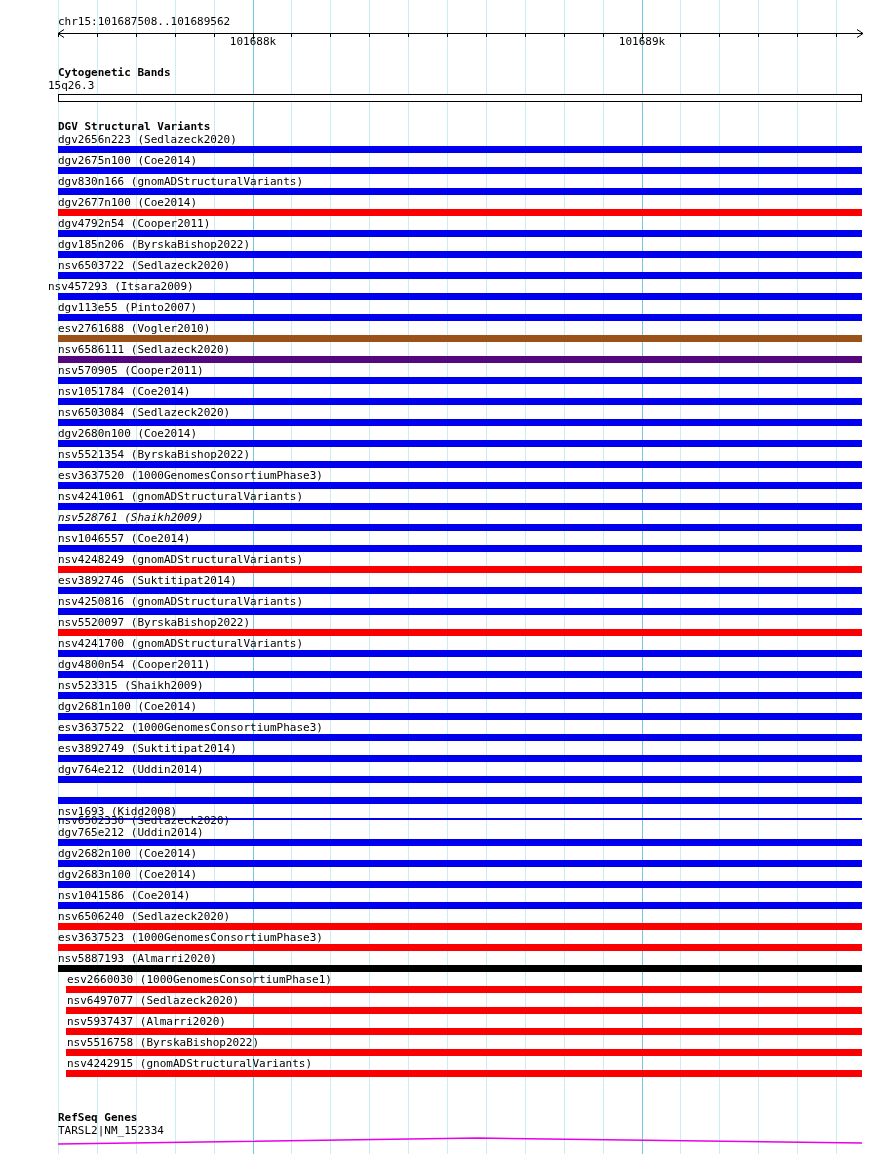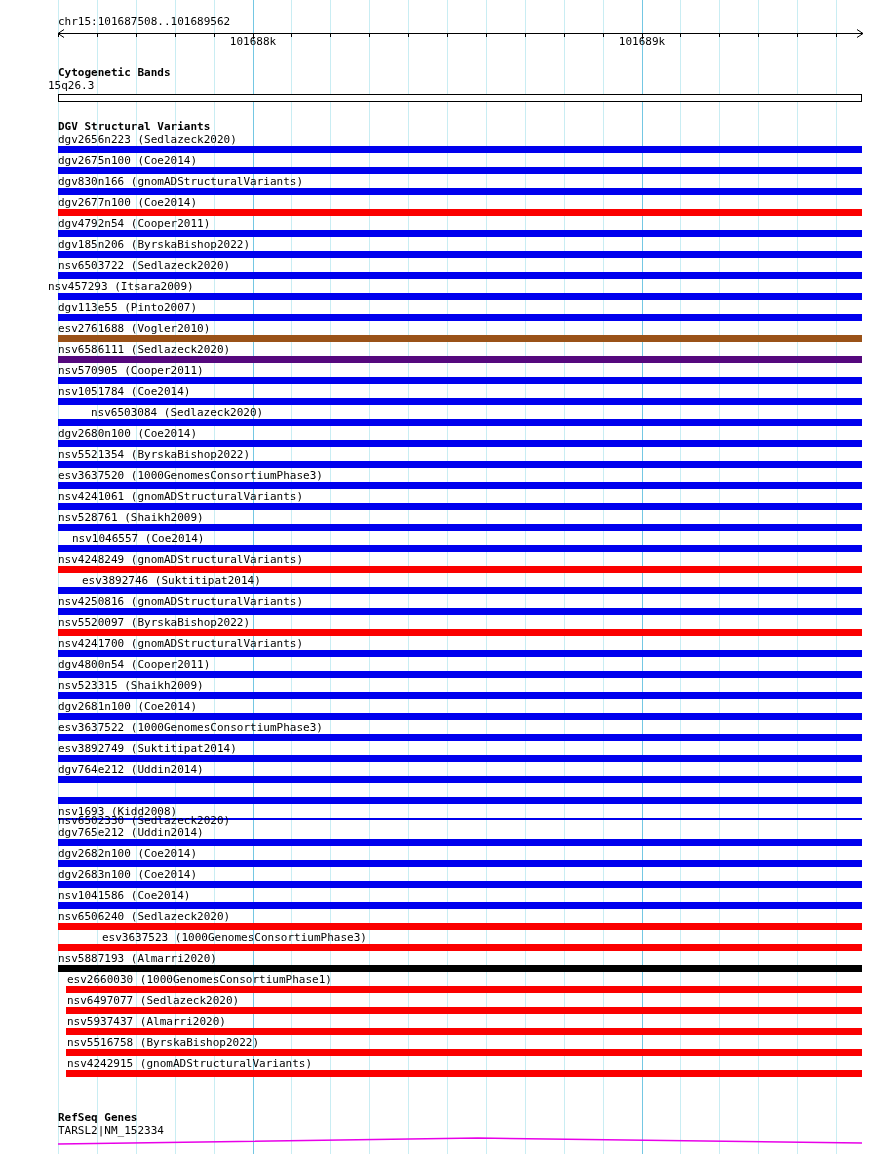--- a/index.html
+++ b/index.html
@@ -101,37 +101,37 @@
       <div class="t" style="left: 58px; top: 302px;">dgv113e55 (Pinto2007)</div>
       <div class="bar" style="left: 58px; top: 314px; width: 804px; height: 7px; background: rgb(0, 0, 238);"></div>
       <div class="t" style="left: 58px; top: 323px;">esv2761688 (Vogler2010)</div>
       <div class="bar" style="left: 58px; top: 335px; width: 804px; height: 7px; background: rgb(154, 82, 24);"></div>
       <div class="t" style="left: 58px; top: 344px;">nsv6586111 (Sedlazeck2020)</div>
       <div class="bar" style="left: 58px; top: 356px; width: 804px; height: 7px; background: rgb(85, 8, 126);"></div>
       <div class="t" style="left: 58px; top: 365px;">nsv570905 (Cooper2011)</div>
       <div class="bar" style="left: 58px; top: 377px; width: 804px; height: 7px; background: rgb(0, 0, 238);"></div>
       <div class="t" style="left: 58px; top: 386px;">nsv1051784 (Coe2014)</div>
       <div class="bar" style="left: 58px; top: 398px; width: 804px; height: 7px; background: rgb(0, 0, 238);"></div>
-      <div class="t" style="left: 58px; top: 407px; padding-left: 33px;">nsv6503084 (Sedlazeck2020)</div>
+      <div class="t" style="left: 58px; top: 407px;">nsv6503084 (Sedlazeck2020)</div>
       <div class="bar" style="left: 58px; top: 419px; width: 804px; height: 7px; background: rgb(0, 0, 238);"></div>
       <div class="t" style="left: 58px; top: 428px; text-align: right;">dgv2680n100 (Coe2014)</div>
       <div class="bar" style="left: 58px; top: 440px; width: 804px; height: 7px; background: rgb(0, 0, 238);"></div>
       <div class="t" style="left: 58px; top: 449px;">nsv5521354 (ByrskaBishop2022)</div>
       <div class="bar" style="left: 58px; top: 461px; width: 804px; height: 7px; background: rgb(0, 0, 238);"></div>
       <div class="t" style="left: 58px; top: 470px; text-align: center;">esv3637520 (1000GenomesConsortiumPhase3)</div>
       <div class="bar" style="left: 58px; top: 482px; width: 804px; height: 7px; background: rgb(0, 0, 238);"></div>
       <div class="t" style="left: 58px; top: 491px;">nsv4241061 (gnomADStructuralVariants)</div>
       <div class="bar" style="left: 58px; top: 503px; width: 804px; height: 7px; background: rgb(0, 0, 238);"></div>
-      <div class="t" style="left: 58px; top: 512px;">nsv528761 (Shaikh2009)</div>
+      <div class="t" style="left: 58px; top: 512px; font-style: italic;">nsv528761 (Shaikh2009)</div>
       <div class="bar" style="left: 58px; top: 524px; width: 804px; height: 7px; background: rgb(0, 0, 238);"></div>
-      <div class="t" style="left: 72px; top: 533px; text-align: center;">nsv1046557 (Coe2014)</div>
+      <div class="t" style="left: 58px; top: 533px; text-align: center;">nsv1046557 (Coe2014)</div>
       <div class="bar" style="left: 58px; top: 545px; width: 804px; height: 7px; background: rgb(0, 0, 238);"></div>
       <div class="t" style="left: 58px; top: 554px;">nsv4248249 (gnomADStructuralVariants)</div>
       <div class="bar" style="left: 58px; top: 566px; width: 804px; height: 7px; background: rgb(251, 0, 0);"></div>
-      <div class="t" style="left: 58px; top: 575px; padding-left: 24px;">esv3892746 (Suktitipat2014)</div>
+      <div class="t" style="left: 58px; top: 575px;">esv3892746 (Suktitipat2014)</div>
       <div class="bar" style="left: 58px; top: 587px; width: 804px; height: 7px; background: rgb(0, 0, 238);"></div>
       <div class="t" style="left: 58px; top: 596px;">nsv4250816 (gnomADStructuralVariants)</div>
       <div class="bar" style="left: 58px; top: 608px; width: 804px; height: 7px; background: rgb(0, 0, 238);"></div>
       <div class="t" style="left: 58px; top: 617px;">nsv5520097 (ByrskaBishop2022)</div>
       <div class="bar" style="left: 58px; top: 629px; width: 804px; height: 7px; background: rgb(251, 0, 0);"></div>
       <div class="t" style="left: 58px; top: 638px;">nsv4241700 (gnomADStructuralVariants)</div>
       <div class="bar" style="left: 58px; top: 650px; width: 804px; height: 7px; background: rgb(0, 0, 238);"></div>
       <div class="t" style="left: 58px; top: 659px;">dgv4800n54 (Cooper2011)</div>
       <div class="bar" style="left: 58px; top: 671px; width: 804px; height: 7px; background: rgb(0, 0, 238);"></div>
       <div class="t" style="left: 58px; top: 680px;">nsv523315 (Shaikh2009)</div>
@@ -151,21 +151,21 @@
       <div class="t" style="left: 58px; top: 827px;">dgv765e212 (Uddin2014)</div>
       <div class="bar" style="left: 58px; top: 839px; width: 804px; height: 7px; background: rgb(0, 0, 238);"></div>
       <div class="t" style="left: 58px; top: 848px;">dgv2682n100 (Coe2014)</div>
       <div class="bar" style="left: 58px; top: 860px; width: 804px; height: 7px; background: rgb(0, 0, 238);"></div>
       <div class="t" style="left: 58px; top: 869px;">dgv2683n100 (Coe2014)</div>
       <div class="bar" style="left: 58px; top: 881px; width: 804px; height: 7px; background: rgb(0, 0, 238);"></div>
       <div class="t" style="left: 58px; top: 890px; text-align: center;">nsv1041586 (Coe2014)</div>
       <div class="bar" style="left: 58px; top: 902px; width: 804px; height: 7px; background: rgb(0, 0, 238);"></div>
       <div class="t" style="left: 58px; top: 911px;">nsv6506240 (Sedlazeck2020)</div>
       <div class="bar" style="left: 58px; top: 923px; width: 804px; height: 7px; background: rgb(251, 0, 0);"></div>
-      <div class="t" style="left: 58px; top: 932px; padding-left: 44px;">esv3637523 (1000GenomesConsortiumPhase3)</div>
+      <div class="t" style="left: 58px; top: 932px;">esv3637523 (1000GenomesConsortiumPhase3)</div>
       <div class="bar" style="left: 58px; top: 944px; width: 804px; height: 7px; background: rgb(251, 0, 0);"></div>
       <div class="t" style="left: 58px; top: 953px;">nsv5887193 (Almarri2020)</div>
       <div class="bar" style="left: 58px; top: 965px; width: 804px; height: 7px; background: rgb(0, 0, 0);"></div>
       <div class="t" style="left: 67px; top: 974px;">esv2660030 (1000GenomesConsortiumPhase1)</div>
       <div class="bar" style="left: 66px; top: 986px; width: 796px; height: 7px; background: rgb(251, 0, 0);"></div>
       <div class="t" style="left: 67px; top: 995px;">nsv6497077 (Sedlazeck2020)</div>
       <div class="bar" style="left: 66px; top: 1007px; width: 796px; height: 7px; background: rgb(251, 0, 0);"></div>
       <div class="t" style="left: 67px; top: 1016px;">nsv5937437 (Almarri2020)</div>
       <div class="bar" style="left: 66px; top: 1028px; width: 796px; height: 7px; background: rgb(251, 0, 0);"></div>
       <div class="t" style="left: 67px; top: 1037px;">nsv5516758 (ByrskaBishop2022)</div>

